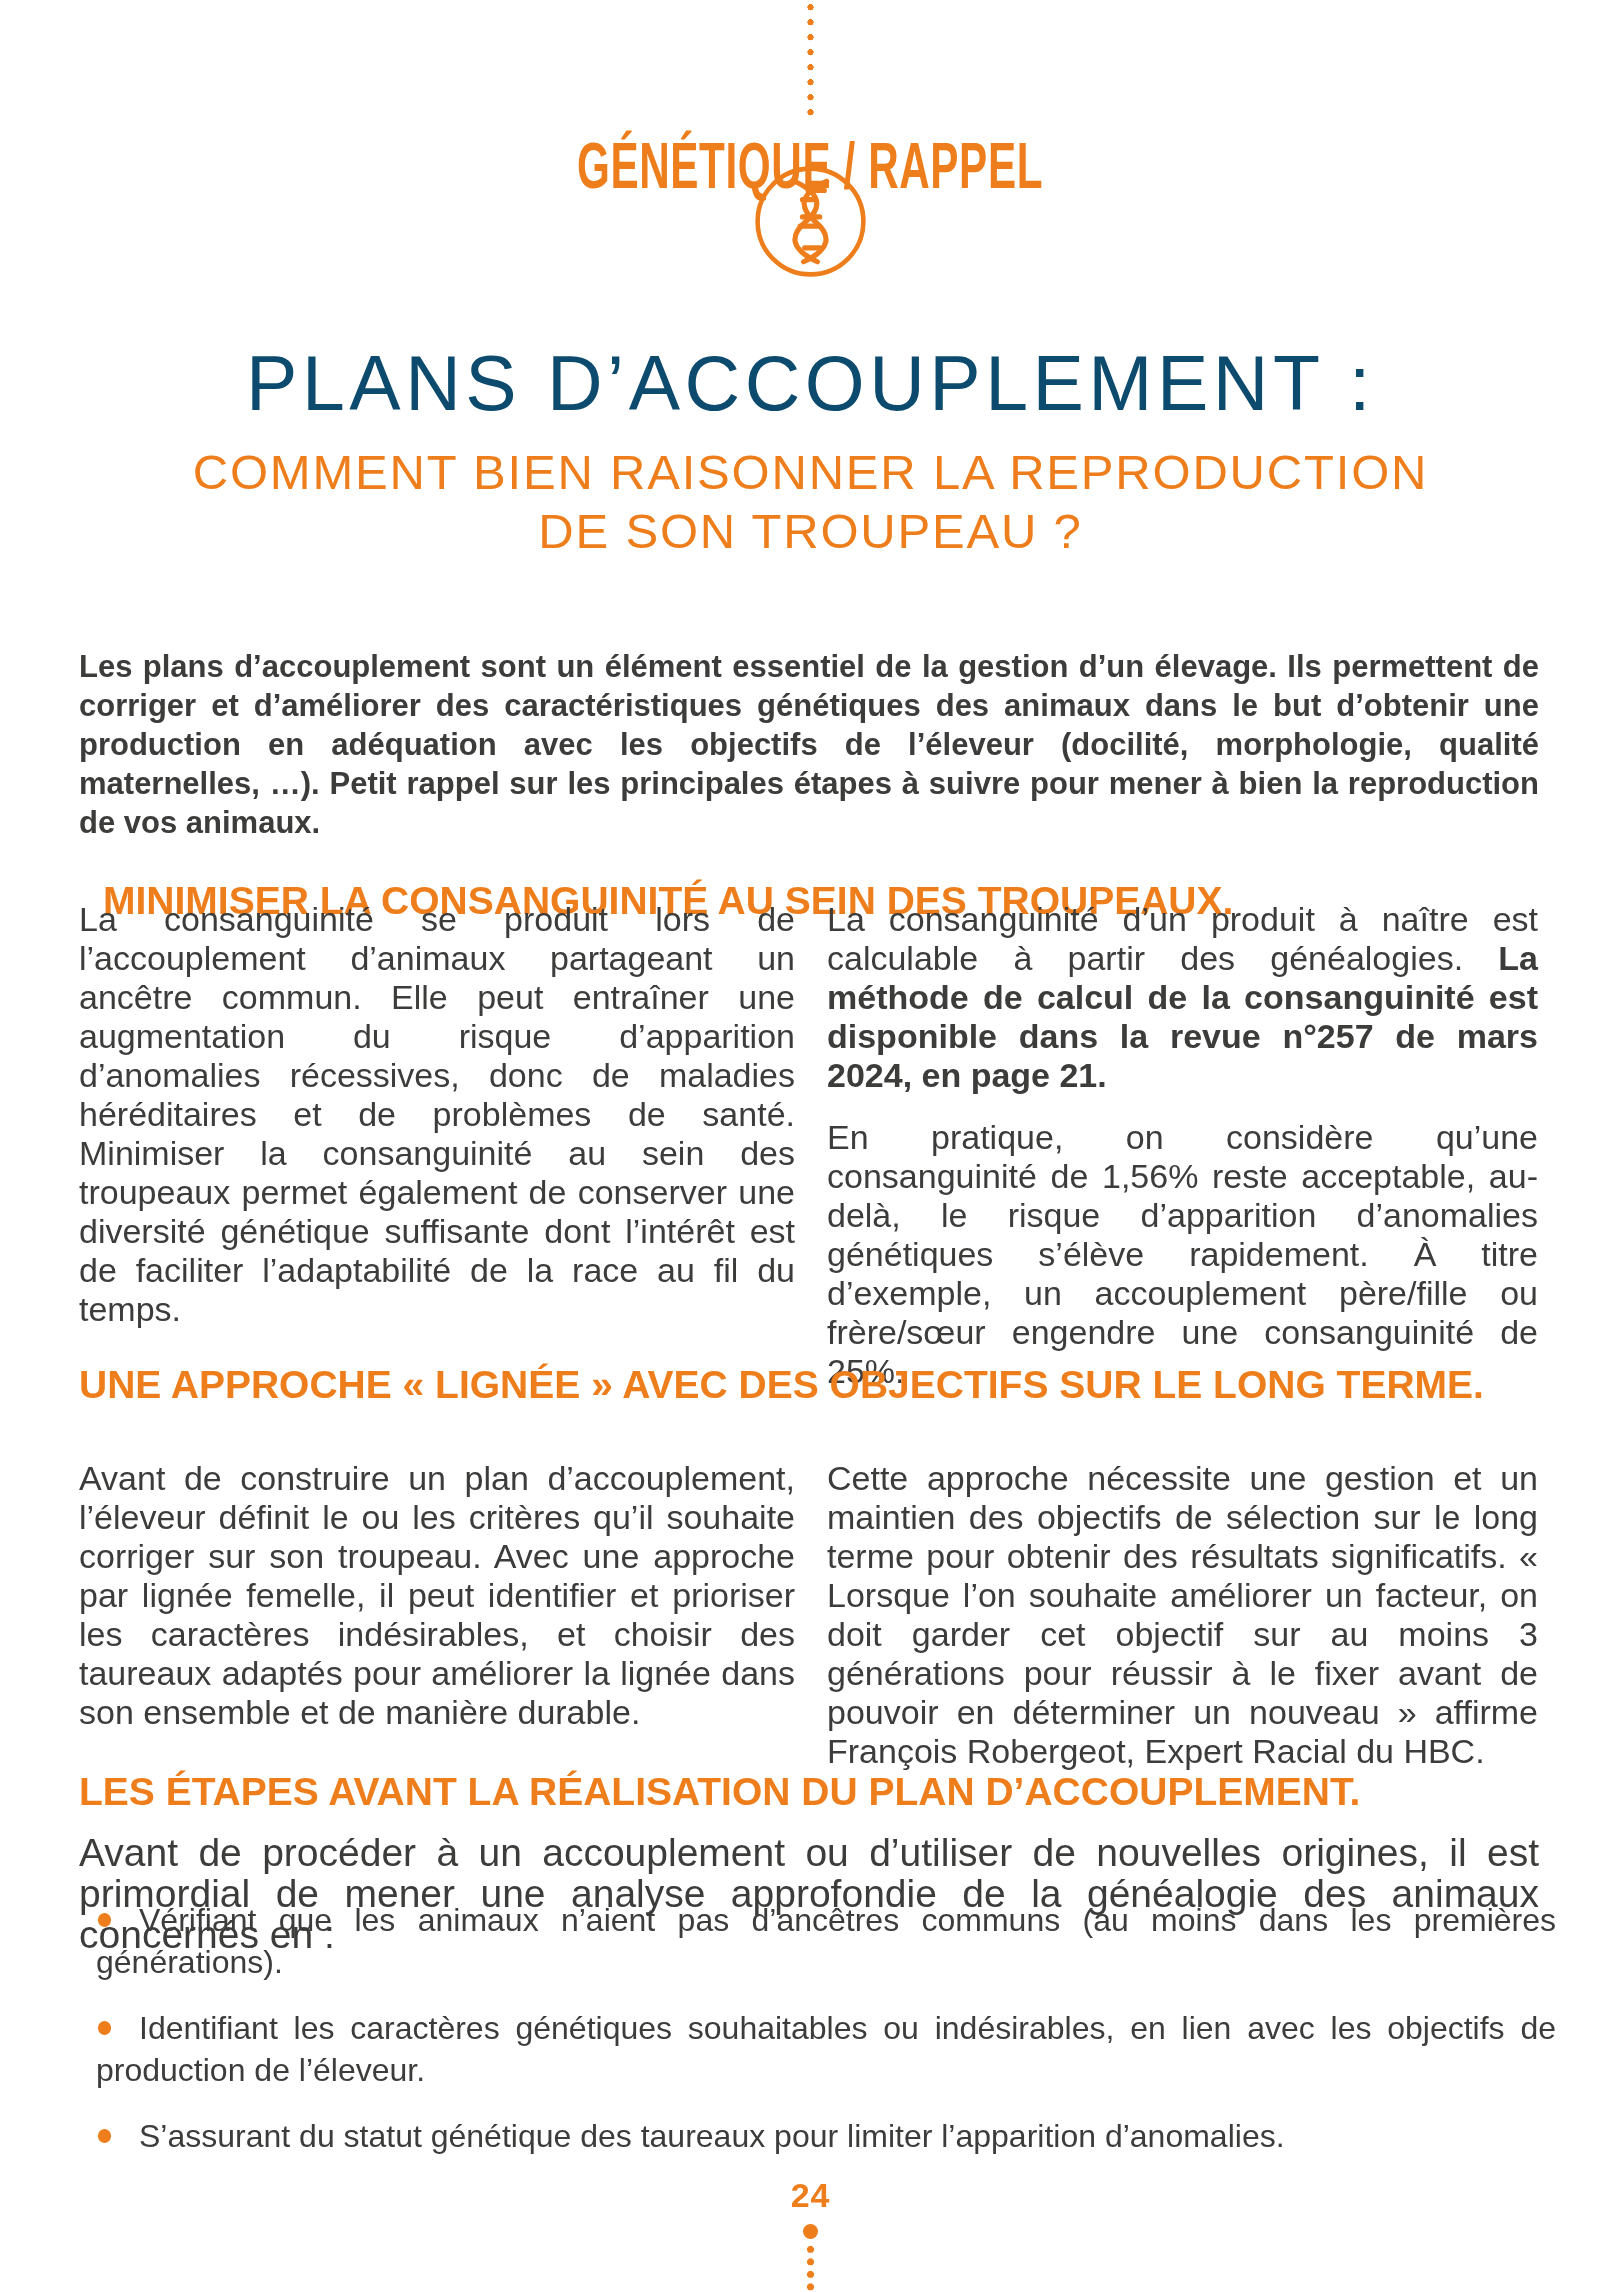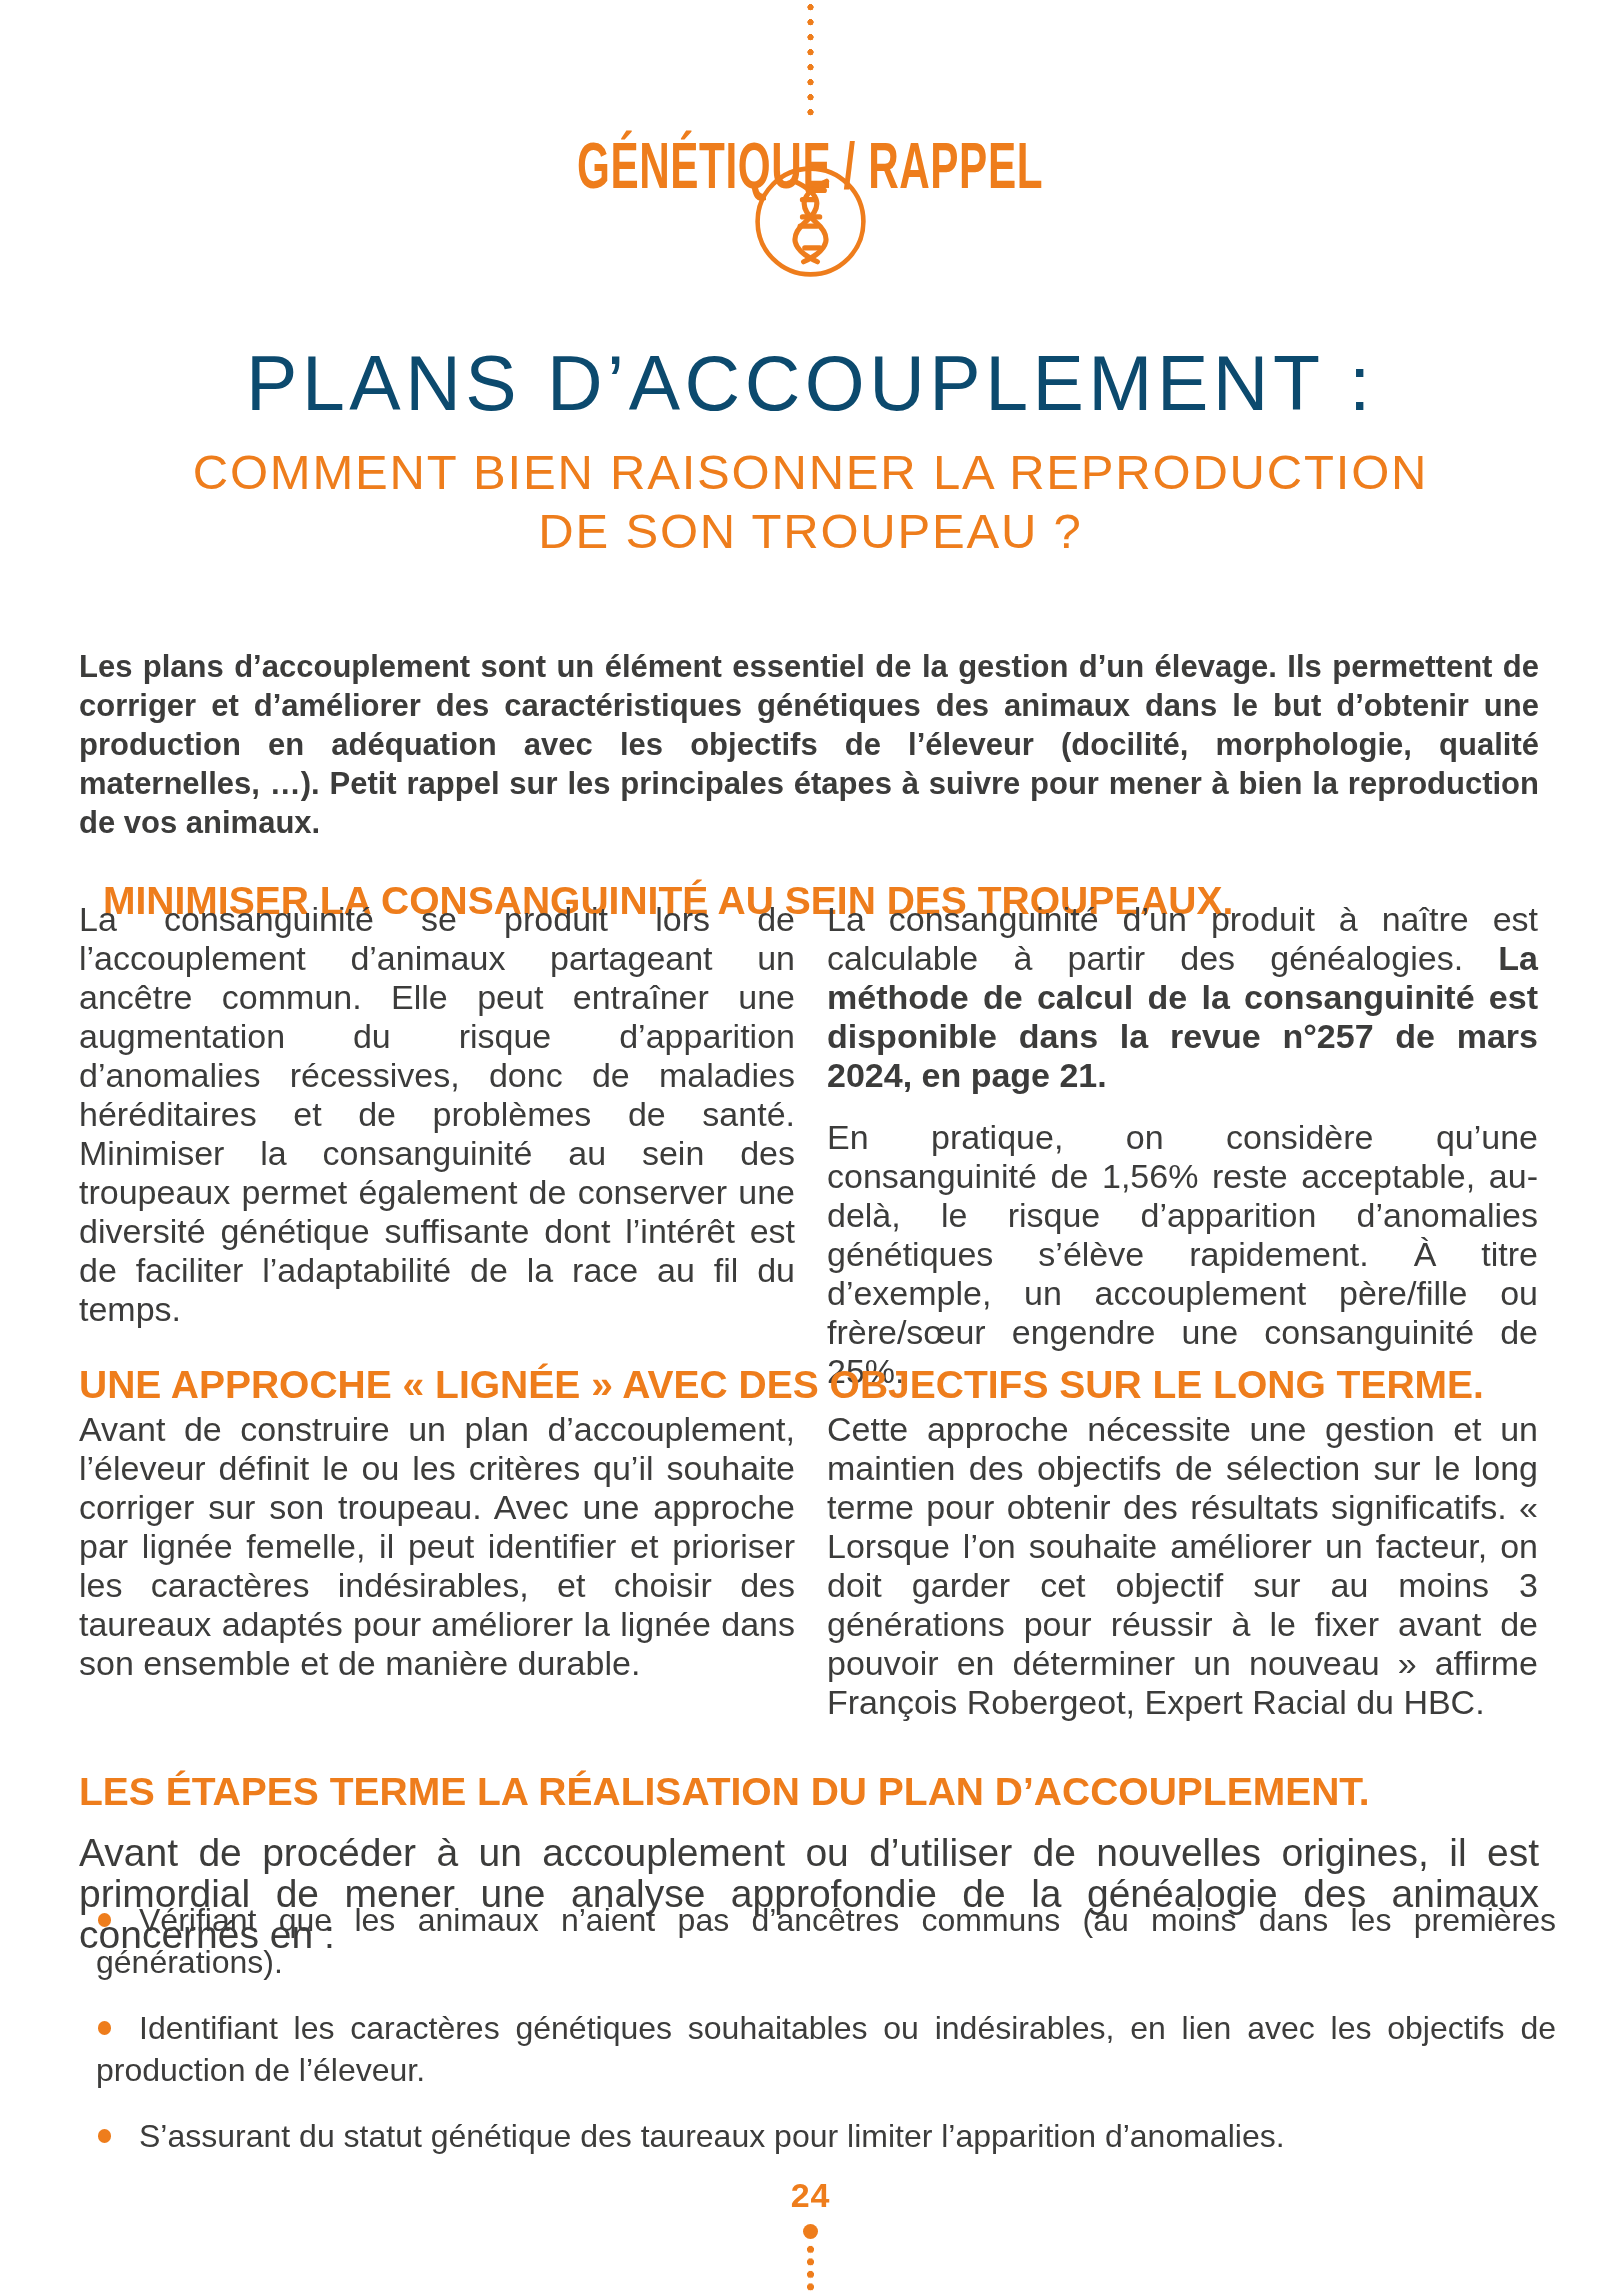--- a/index.html
+++ b/index.html
@@ -55,21 +55,21 @@
   .sec-heading{
     position:absolute;left:79px;width:1460px;
     font-size:39px;line-height:1.05;font-weight:800;color:#EE7D1C;letter-spacing:0;
   }
   .h-sec1{top:849px;margin-left:24px;}
   .h-sec2{top:1333px;}
   .h-sec3{top:1740px;}
 
   .cols{position:absolute;left:79px;width:1460px;display:flex;gap:32px;}
   .cols1{top:900px;}
-  .cols2{top:1410px;}
+  .cols2{top:1459px;}
   .col-l{width:716px;}
   .col-r{width:711px;}
   .cols p{
     margin:0;font-size:34px;line-height:39px;font-weight:400;text-align:justify;color:#3C3C3B;
   }
   .cols p + p{margin-top:23px;}
   .bold-run{font-weight:700;}
 
   .lead{
     position:absolute;left:79px;top:1793px;width:1460px;
@@ -142,21 +142,21 @@
   <h2 class="sec-heading h-sec2">UNE APPROCHE « LIGNÉE » AVEC DES OBJECTIFS SUR LE LONG TERME.</h2>
   <div class="cols cols2">
     <div class="col-l">
       <p>Avant de construire un plan d’accouplement, l’éleveur définit le ou les critères qu’il souhaite corriger sur son troupeau. Avec une approche par lignée femelle, il peut identifier et prioriser les caractères indésirables, et choisir des taureaux adaptés pour améliorer la lignée dans son ensemble et de manière durable.</p>
     </div>
     <div class="col-r">
       <p>Cette approche nécessite une gestion et un maintien des objectifs de sélection sur le long terme pour obtenir des résultats significatifs. « Lorsque l’on souhaite améliorer un facteur, on doit garder cet objectif sur au moins 3 générations pour réussir à le fixer avant de pouvoir en déterminer un nouveau » affirme François Robergeot, Expert Racial du HBC.</p>
     </div>
   </div>
 
-  <h2 class="sec-heading h-sec3">LES ÉTAPES TERME LA RÉALISATION DU PLAN D’ACCOUPLEMENT.</h2>
+  <h2 class="sec-heading h-sec3">LES ÉTAPES AVANT LA RÉALISATION DU PLAN D’ACCOUPLEMENT.</h2>
   <p class="lead">Avant de procéder à un accouplement ou d’utiliser de nouvelles origines, il est primordial de mener une analyse approfondie de la généalogie des animaux concernés en :</p>
 
   <ul class="bullets">
     <li>
       <span class="bullet-dot"></span><span>Vérifiant que les animaux n’aient pas d’ancêtres communs (au moins dans les premières générations).</span>
     </li>
     <li>
       <span class="bullet-dot"></span><span>Identifiant les caractères génétiques souhaitables ou indésirables, en lien avec les objectifs de production de l’éleveur.</span>
     </li>
     <li>

